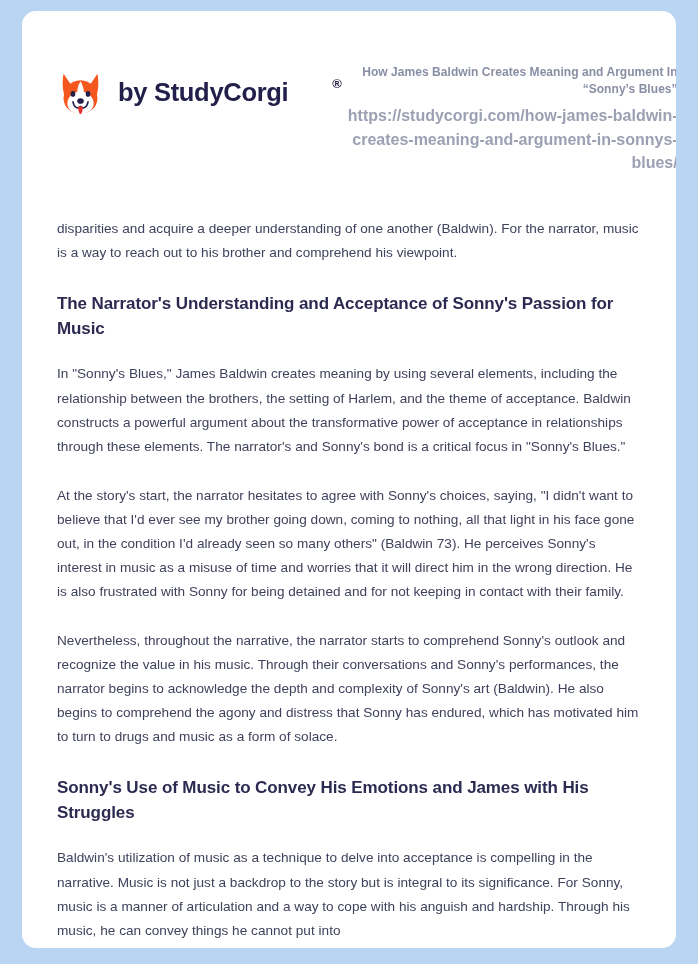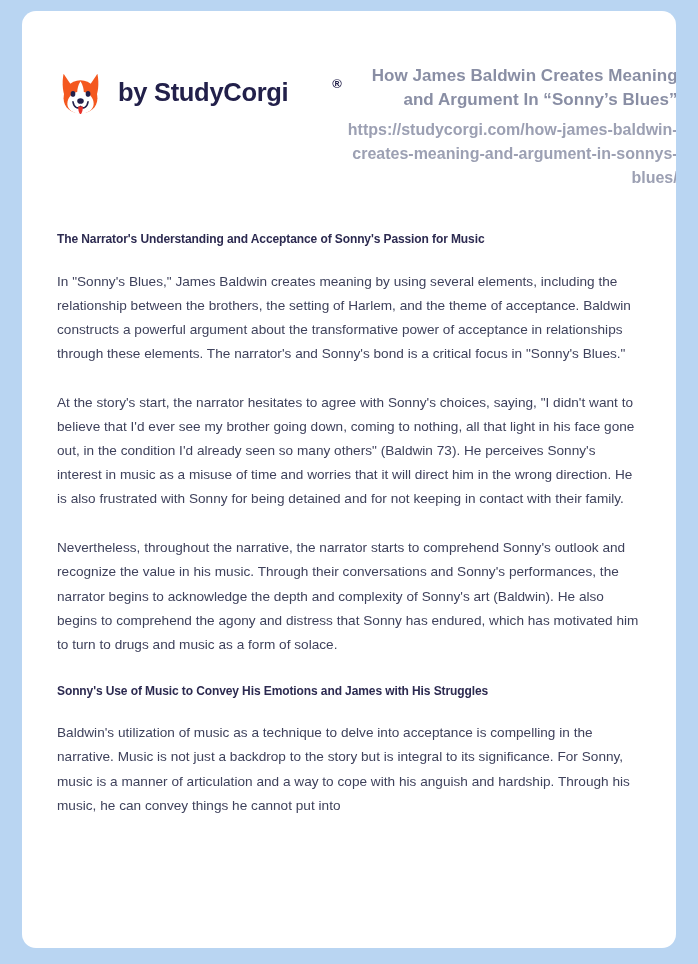--- a/index.html
+++ b/index.html
@@ -70,21 +70,21 @@
   }
 
   .header-meta {
     flex: 0 0 auto;
     text-align: right;
     max-width: 336px;
     padding-top: 2px;
   }
   .doc-title {
     color: #898ea4;
-    font-size: 17px;
+    font-size: 12px;
     font-weight: bold;
     line-height: 1.42;
     letter-spacing: 0.05px;
     margin: 0;
   }
   .doc-url {
     color: #9ca0b3;
     font-size: 16px;
     font-weight: bold;
     line-height: 1.48;
@@ -101,21 +101,21 @@
   .para {
     color: #3f425c;
     font-size: 13.6px;
     line-height: 1.77;
     margin: 0 0 25px 0;
     letter-spacing: 0.02px;
   }
 
   .section-heading {
     color: #2c2a50;
-    font-size: 12px;
+    font-size: 17px;
     font-weight: bold;
     line-height: 1.48;
     letter-spacing: -0.1px;
     margin: 0 0 21px 0;
   }
   .heading-block { margin-top: 26px; }
 </style>
 </head>
 <body>
 
@@ -154,20 +154,21 @@
     </div>
 
     <div class="header-meta">
       <div class="doc-title">How James Baldwin Creates Meaning and Argument In “Sonny’s Blues”</div>
       <div class="doc-url">https://studycorgi.com/how-james-baldwin-creates-meaning-and-argument-in-sonnys-blues/</div>
     </div>
 
   </div>
 
   <div class="article">
+      <p class="para">disparities and acquire a deeper understanding of one another (Baldwin). For the narrator, music is a way to reach out to his brother and comprehend his viewpoint.</p>
       <h2 class="section-heading heading-block">The Narrator's Understanding and Acceptance of Sonny's Passion for Music</h2>
       <p class="para">In "Sonny's Blues," James Baldwin creates meaning by using several elements, including the relationship between the brothers, the setting of Harlem, and the theme of acceptance. Baldwin constructs a powerful argument about the transformative power of acceptance in relationships through these elements. The narrator's and Sonny's bond is a critical focus in "Sonny's Blues."</p>
       <p class="para">At the story's start, the narrator hesitates to agree with Sonny's choices, saying, "I didn't want to believe that I'd ever see my brother going down, coming to nothing, all that light in his face gone out, in the condition I'd already seen so many others" (Baldwin 73). He perceives Sonny's interest in music as a misuse of time and worries that it will direct him in the wrong direction. He is also frustrated with Sonny for being detained and for not keeping in contact with their family.</p>
       <p class="para">Nevertheless, throughout the narrative, the narrator starts to comprehend Sonny's outlook and recognize the value in his music. Through their conversations and Sonny's performances, the narrator begins to acknowledge the depth and complexity of Sonny's art (Baldwin). He also begins to comprehend the agony and distress that Sonny has endured, which has motivated him to turn to drugs and music as a form of solace.</p>
       <h2 class="section-heading heading-block">Sonny's Use of Music to Convey His Emotions and James with His Struggles</h2>
       <p class="para">Baldwin's utilization of music as a technique to delve into acceptance is compelling in the narrative. Music is not just a backdrop to the story but is integral to its significance. For Sonny, music is a manner of articulation and a way to cope with his anguish and hardship. Through his music, he can convey things he cannot put into</p>
     </div>
 
 </div>
 

